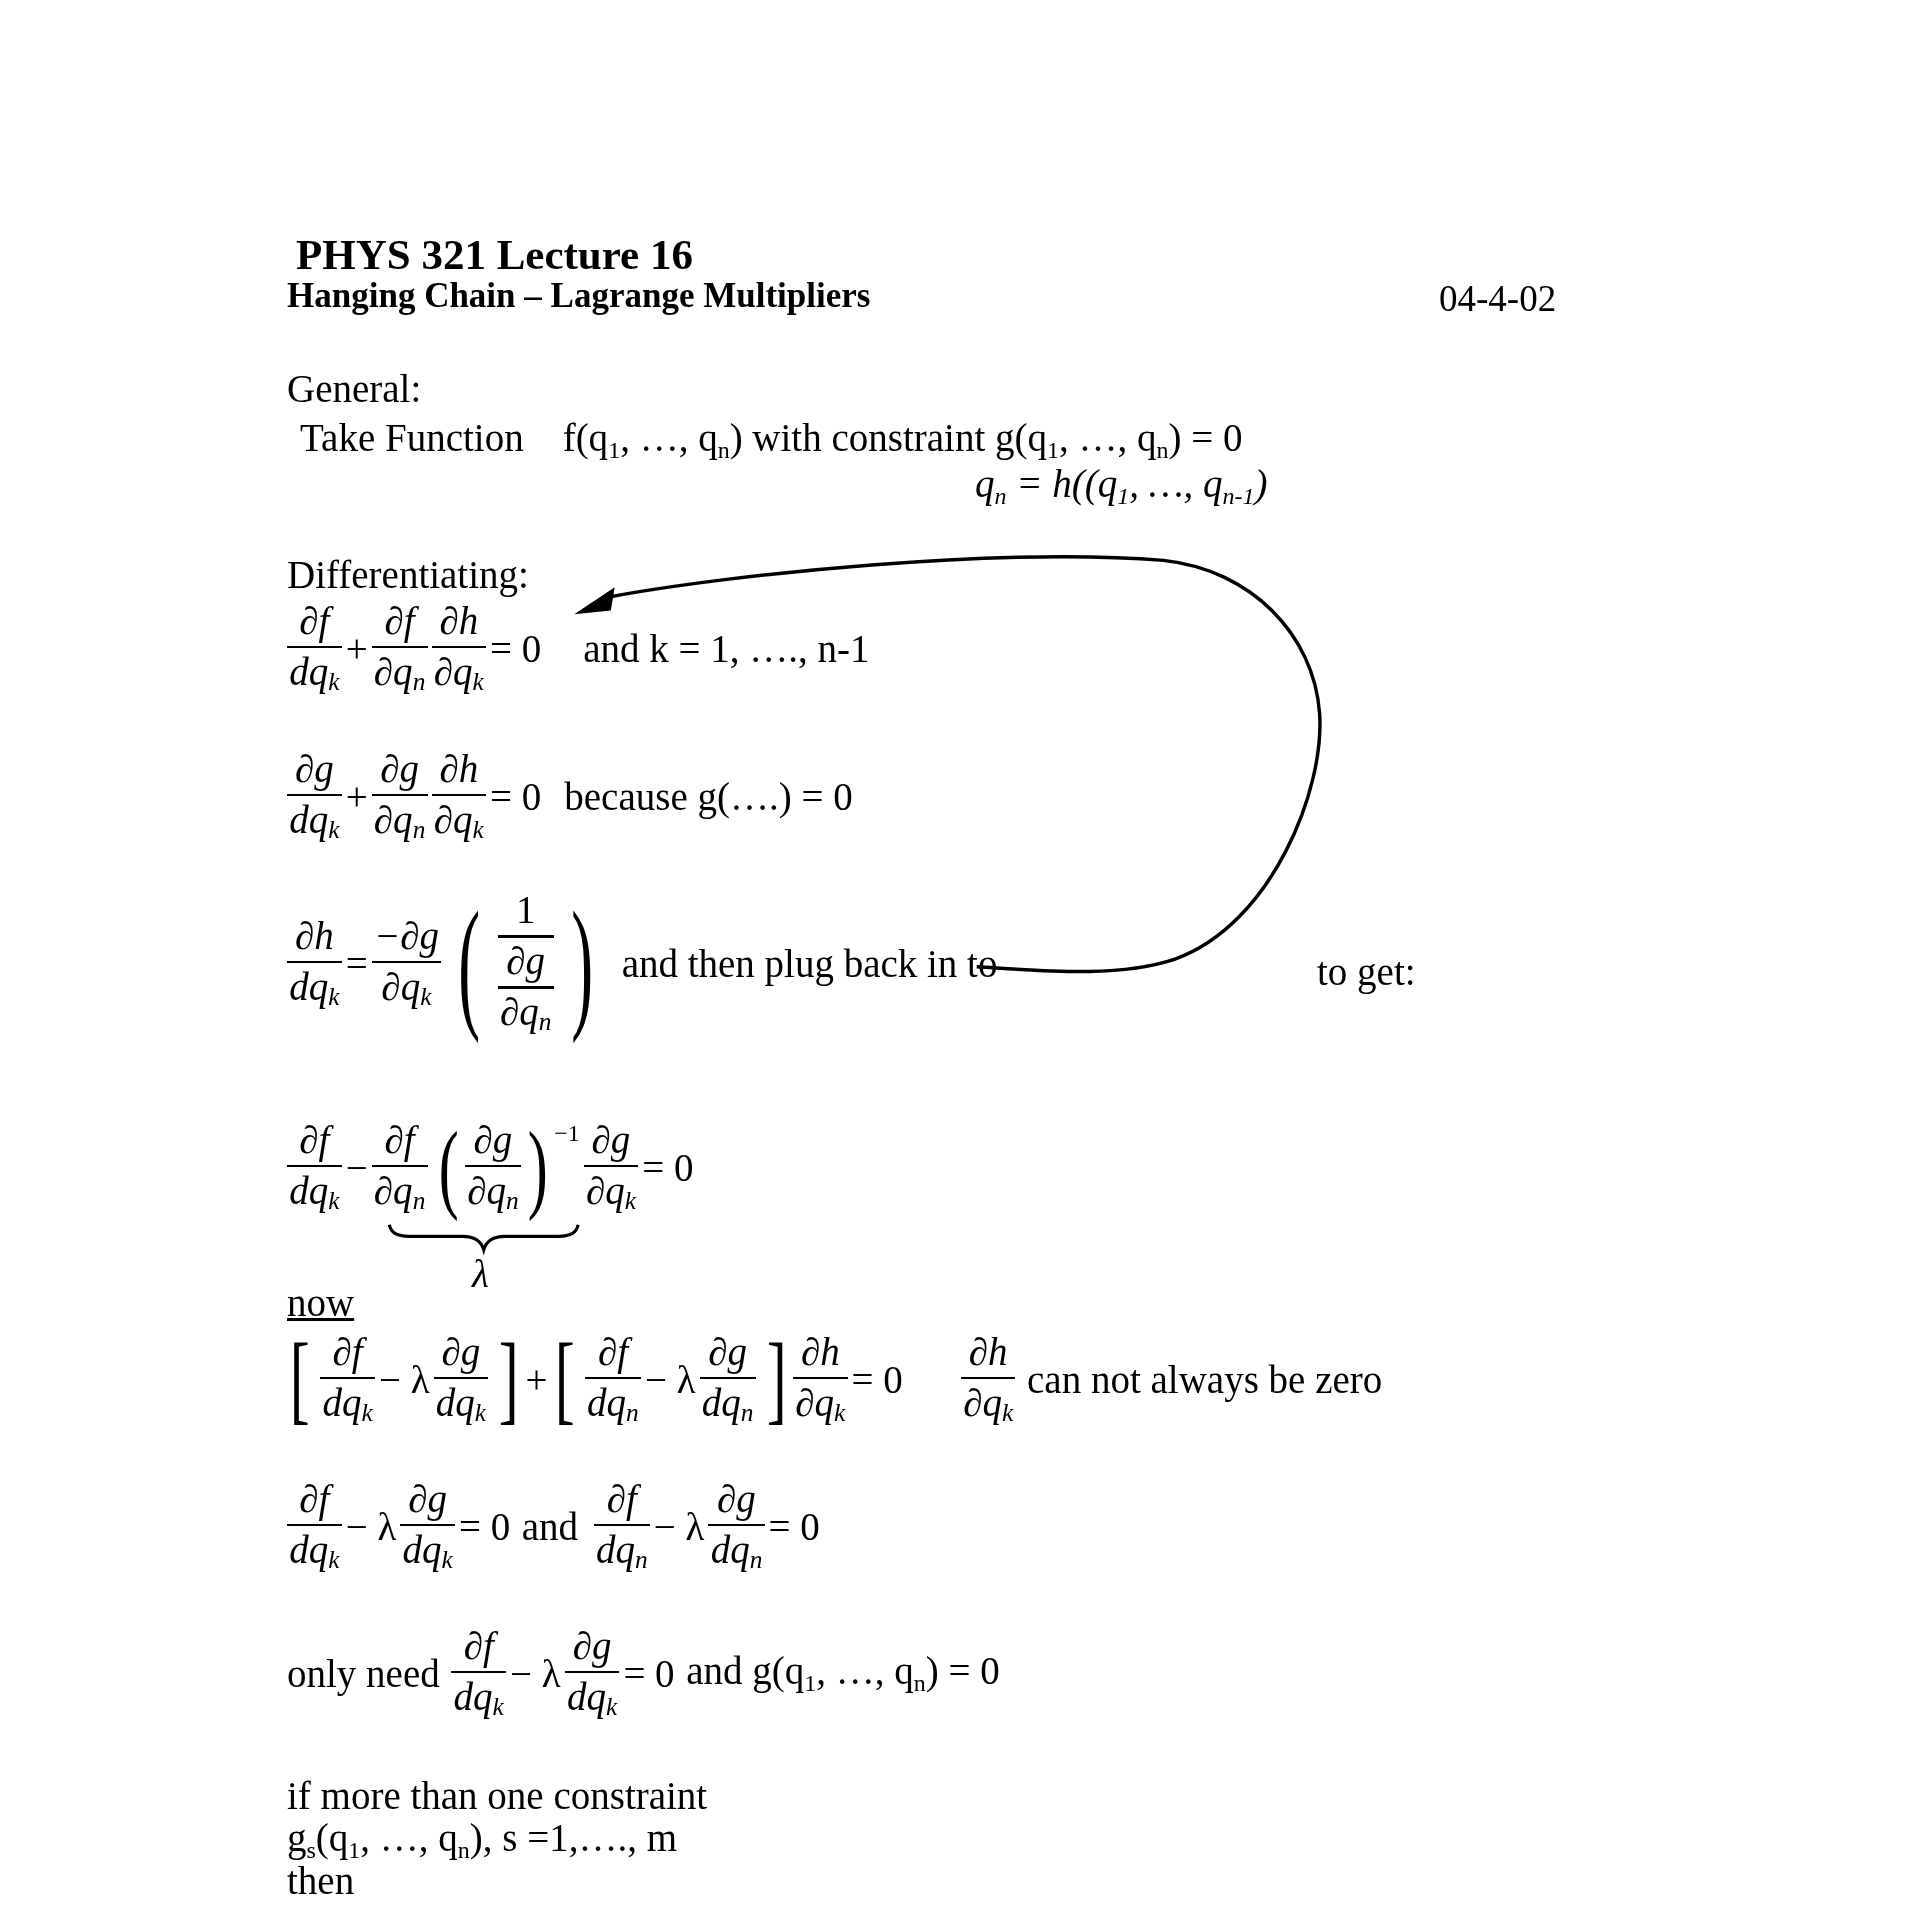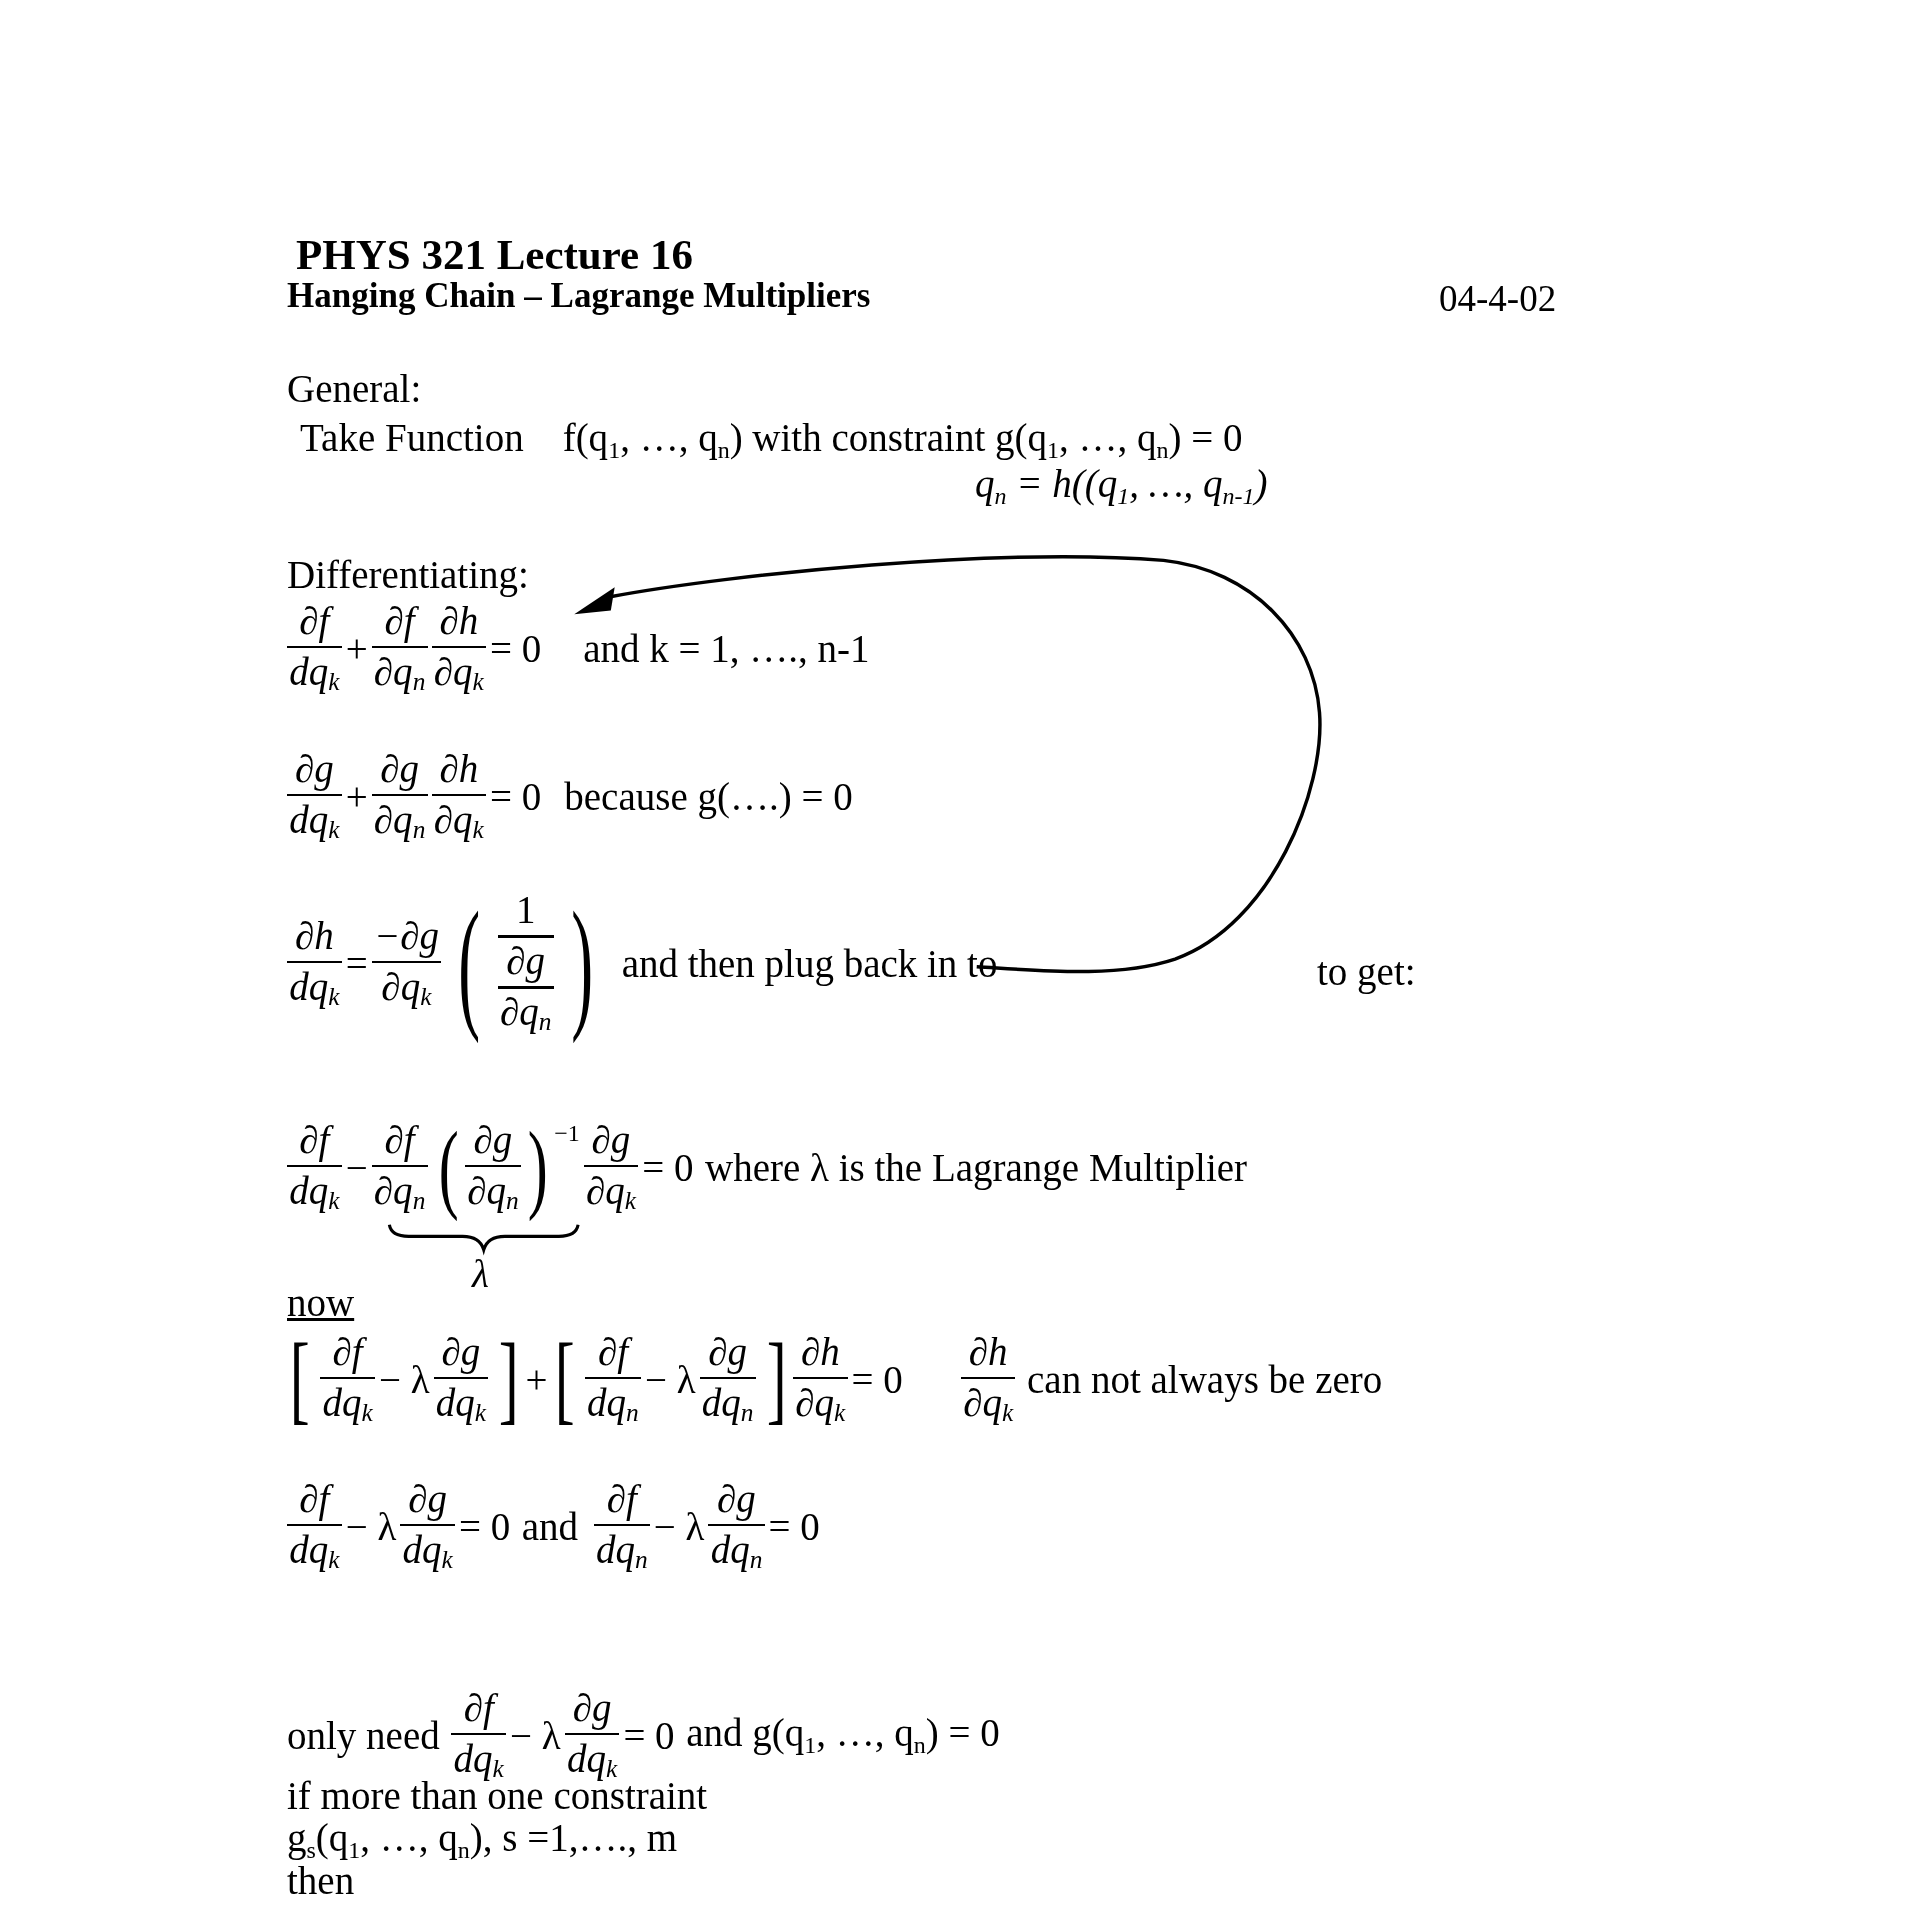--- a/index.html
+++ b/index.html
@@ -135,21 +135,20 @@
       <span class="den"><span>∂q</span><span class="subi">n</span></span>
     </span>
   <span class="paren">)</span>
   <span style="font-size:24px;align-self:flex-start;margin-top:3.9px;">−1</span>
   <span class="frac">
       <span class="num">∂g</span>
       <span class="bar"></span>
       <span class="den"><span>∂q</span><span class="subi">k</span></span>
     </span>
   <span>= 0</span>
-  <span class="word">where λ is the Lagrange Multiplier</span>
 </div>
 
 <svg class="overlay" width="1965" height="2542" viewBox="0 0 5100 6600">
   <path d="M 1010 3180 Q 1015 3210, 1060 3210 L 1200 3210 Q 1245 3210, 1255 3245 Q 1265 3210, 1310 3210 L 1450 3210 Q 1495 3210, 1500 3180" fill="none" stroke="#000" stroke-width="8"></path>
 </svg>
 <div class="abs txt m" style="left:472px;top:1254px;">λ</div>
 
 <div class="abs txt" style="left:287px;top:1283px;text-decoration:underline;">now</div>
 
 <div class="abs math" style="left:283px;top:1329px;">
@@ -215,21 +214,21 @@
     </span>
   <span>− λ</span>
   <span class="frac">
       <span class="num">∂g</span>
       <span class="bar"></span>
       <span class="den"><span>dq</span><span class="subi">n</span></span>
     </span>
   <span>= 0</span>
 </div>
 
-<div class="abs math" style="left:287px;top:1688px;">
+<div class="abs math" style="left:287px;top:1626px;">
   <span style="margin-right:7.7px">only need</span>
   <span class="frac">
       <span class="num">∂f</span>
       <span class="bar"></span>
       <span class="den"><span>dq</span><span class="subi">k</span></span>
     </span>
   <span>− λ</span>
   <span class="frac">
       <span class="num">∂g</span>
       <span class="bar"></span>

